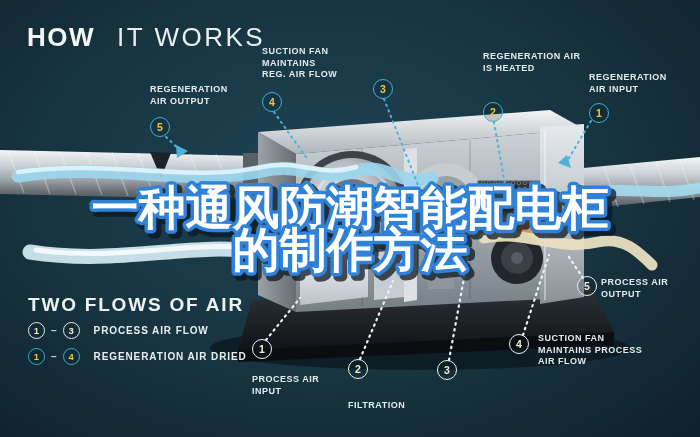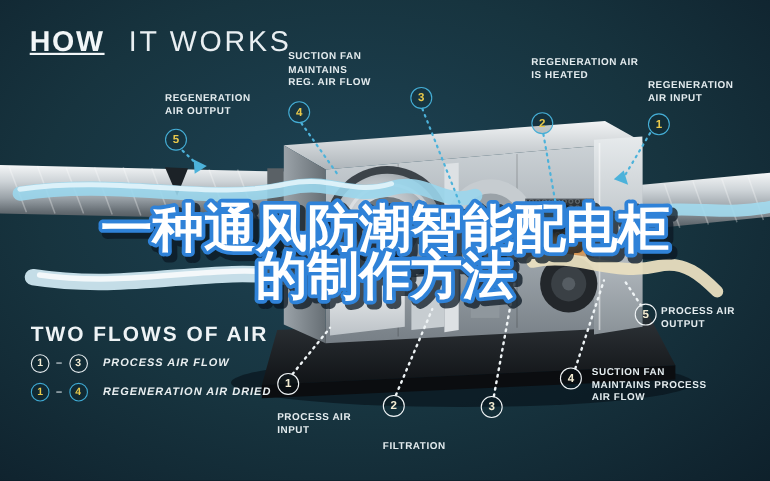--- a/index.html
+++ b/index.html
@@ -5,21 +5,21 @@
   html,body{margin:0;padding:0;background:#0a1b26;}
   #stage{
     position:relative;width:700px;height:437px;overflow:hidden;
     font-family:"Liberation Sans",sans-serif;
     background:radial-gradient(ellipse 620px 420px at 46% 42%, #1e4456 0%, #17343f 46%, #10242f 78%, #0a1a24 100%);
   }
   #stage *{box-sizing:border-box;}
   .layer{position:absolute;left:0;top:0;width:700px;height:437px;}
   
   .title{position:absolute;left:27px;top:22px;color:#f2f6f8;font-size:26px;letter-spacing:1.5px;white-space:nowrap;}
-  .title .b{font-weight:bold;text-decoration:underline;}
+  .title .b{font-weight:bold;}
   .title .l{font-weight:normal;letter-spacing:2.5px;margin-left:22px;color:#e9eff2;}
   
   .co-label{
     position:absolute;color:#e3ebee;font-size:9px;font-weight:bold;
     letter-spacing:.5px;line-height:1.3;white-space:pre-line;text-transform:uppercase;
   }
   
   .badge{
     position:absolute;width:20px;height:20px;border-radius:50%;
     display:flex;align-items:center;justify-content:center;
@@ -30,21 +30,21 @@
   
   .legend-head{position:absolute;left:28px;top:294px;color:#eef3f5;font-size:19px;font-weight:bold;letter-spacing:1.8px;white-space:nowrap;}
   .legend-row{position:absolute;display:flex;align-items:center;gap:6px;}
   .legend-row .lbadge{
     width:17px;height:17px;border-radius:50%;display:flex;align-items:center;justify-content:center;
     font-size:9.5px;font-weight:bold;background:rgba(8,26,36,.18);
   }
   .legend-row.process .lbadge{border:1.5px solid #e6ecef;color:#f3ecd2;}
   .legend-row.regen .lbadge{border:1.5px solid #3fa9d2;color:#e8c84a;}
   .legend-row .dash{color:#cfd8dc;font-size:10px;font-weight:bold;}
-  .legend-row .llabel{margin-left:8px;color:#e8eef0;font-size:10px;font-weight:bold;letter-spacing:.9px;white-space:nowrap;font-style:italic;}
+  .legend-row .llabel{margin-left:8px;color:#e8eef0;font-size:10px;font-weight:bold;letter-spacing:.9px;white-space:nowrap;}
   svg{display:block;}
   .wm{pointer-events:none;}
 </style>
 </head>
 <body>
 
 <div id="stage">
 
   <svg class="layer" viewBox="0 0 700 437" aria-hidden="true">
     <defs>

